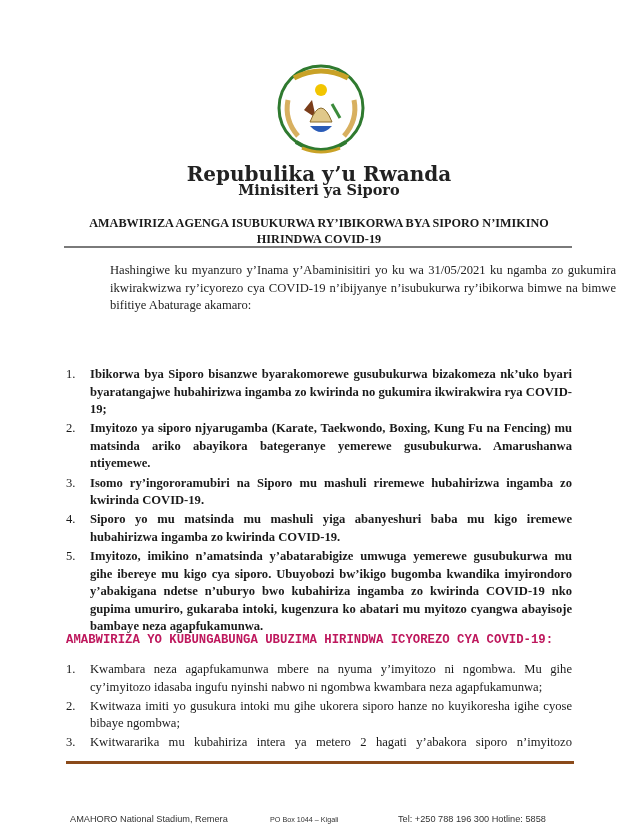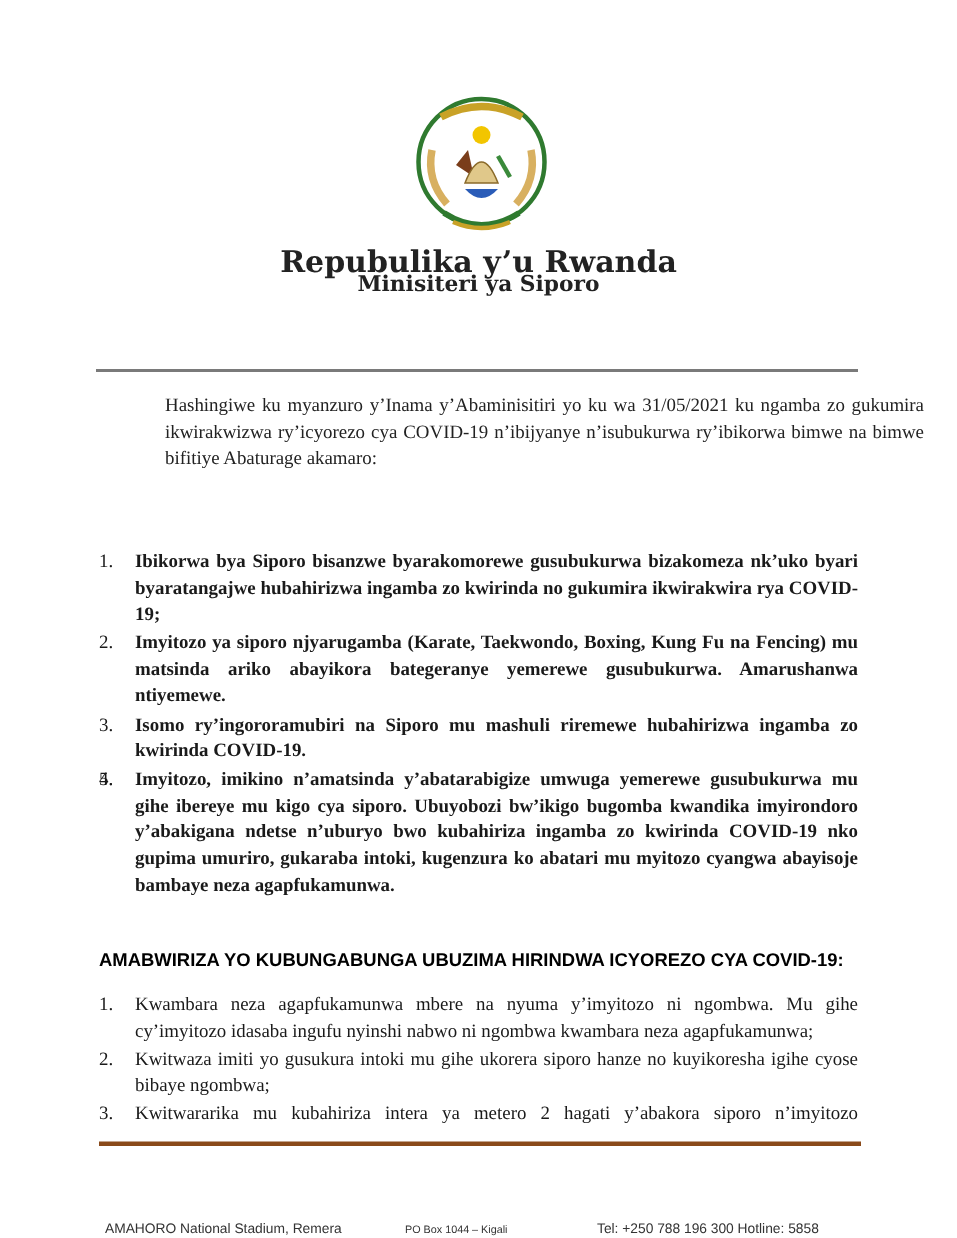--- a/index.html
+++ b/index.html
@@ -13,21 +13,21 @@
   .rule-top { position: absolute; left: 64px; width: 508px; top: 246px; height: 2px; background: #7a7a7a; }
   .p { position: absolute; left: 66px; width: 506px; font-family: "Liberation Serif", serif; font-size: 12.6px; line-height: 17.5px; text-align: justify; color: #222; }
   .intro { top: 262px; margin-left: 44px; }
   .intro2 { top: 330px; }
   ol { margin: 0; padding: 0; list-style: none; }
   .list { position: absolute; left: 66px; width: 506px; font-family: "Liberation Serif", serif; font-size: 12.6px; line-height: 17.6px; color: #1a1a1a; }
   .list li { position: relative; padding-left: 24px; text-align: justify; margin-bottom: 1.5px; }
   .list li .num { position: absolute; left: 0; top: 0; font-weight: normal; }
   .bold li .txt { font-weight: bold; }
   .list1 { top: 366px; }
-  .sec2 { position: absolute; left: 66px; top: 633px; font-family: Liberation Sans, sans-serif; font-weight: bold; font-size: 12.3px; color: #000000; }
+  .sec2 { position: absolute; left: 66px; top: 633px; font-family: Liberation Mono, monospace; font-weight: bold; font-size: 12.3px; color: #be185d; }
   .list2 { top: 661px; }
   .rule-foot { position: absolute; left: 66px; width: 508px; top: 761px; height: 3px; background: #8a4a1a; }
   .foot { position: absolute; font-family: "Liberation Sans", sans-serif; font-size: 9.2px; color: #333; margin-top: 47px; }
   .f1 { left: 70px; top: 767px; }
   .f2 { left: 70px; top: 780px; }
   .f3 { left: 270px; top: 768px; font-size: 7.2px; }
   .f4 { left: 398px; top: 767px; }
   .f5 { left: 414px; top: 780px; }
   .lnk { color: #1c3fb8; text-decoration: underline; padding-left: 28px; }
   .lnkb { color: #1c3fb8; text-decoration: underline; font-weight: bold; }
@@ -47,29 +47,33 @@
     <path d="M36 62 Q47 34 58 62 Z" fill="#e0c88a" stroke="#8a6a2a" stroke-width="1"></path>
     <path d="M58 44 L66 58" stroke="#3a8a3a" stroke-width="3"></path>
     <path d="M36 66 Q47 78 58 66" fill="#2a5cb8"></path>
     <path d="M22 82 Q47 98 72 82" fill="none" stroke="#2f7a2f" stroke-width="4"></path>
     <path d="M28 88 Q47 96 66 88" fill="none" stroke="#c9a227" stroke-width="3"></path>
   </svg>
 
   <div class="hdr hdr1">Repubulika y’u Rwanda</div>
   <div class="hdr hdr2">Minisiteri ya Siporo</div>
 
+  <div class="title">
+    <div>AMABWIRIZA AGENGA ISUBUKURWA RY’IBIKORWA BYA SIPORO N’IMIKINO</div>
+    <div>HIRINDWA COVID-19</div>
+  </div>
   <div class="rule-top"></div>
 
   <div class="p intro">Hashingiwe ku myanzuro y’Inama y’Abaminisitiri yo ku wa 31/05/2021 ku ngamba zo gukumira ikwirakwizwa ry’icyorezo cya COVID-19 n’ibijyanye n’isubukurwa ry’ibikorwa bimwe na bimwe bifitiye Abaturage akamaro:</div>
 
   <ol class="list list1 bold">
     <li><span class="num">1.</span><span class="txt">Ibikorwa bya Siporo bisanzwe byarakomorewe gusubukurwa bizakomeza nk’uko byari byaratangajwe hubahirizwa ingamba zo kwirinda no gukumira ikwirakwira rya COVID-19;</span></li>
     <li><span class="num">2.</span><span class="txt">Imyitozo  ya siporo njyarugamba (Karate, Taekwondo, Boxing, Kung Fu na Fencing) mu matsinda ariko abayikora bategeranye yemerewe gusubukurwa. Amarushanwa ntiyemewe.</span></li>
     <li><span class="num">3.</span><span class="txt">Isomo ry’ingororamubiri na Siporo mu mashuli riremewe hubahirizwa ingamba zo kwirinda COVID-19.</span></li>
-    <li><span class="num">4.</span></li>
+    <li><span class="num">4.</span><span class="txt">Siporo yo mu matsinda mu mashuli yiga abanyeshuri baba mu kigo iremewe hubahirizwa ingamba zo kwirinda COVID-19.</span></li>
     <li><span class="num">5.</span><span class="txt">Imyitozo, imikino n’amatsinda y’abatarabigize umwuga yemerewe gusubukurwa mu gihe ibereye mu kigo cya siporo. Ubuyobozi bw’ikigo bugomba kwandika imyirondoro y’abakigana ndetse n’uburyo bwo kubahiriza ingamba zo kwirinda COVID-19 nko gupima umuriro, gukaraba intoki, kugenzura ko abatari mu myitozo cyangwa abayisoje bambaye neza agapfukamunwa.</span></li>
   </ol>
 
   <div class="sec2">AMABWIRIZA YO KUBUNGABUNGA UBUZIMA HIRINDWA ICYOREZO CYA COVID-19:</div>
 
   <ol class="list list2">
     <li><span class="num">1.</span><span class="txt">Kwambara neza agapfukamunwa mbere na nyuma y’imyitozo ni ngombwa. Mu gihe cy’imyitozo idasaba ingufu nyinshi nabwo ni ngombwa kwambara neza agapfukamunwa;</span></li>
     <li><span class="num">2.</span><span class="txt">Kwitwaza imiti yo gusukura intoki mu gihe ukorera siporo hanze no kuyikoresha igihe cyose bibaye ngombwa;</span></li>
     <li style="text-align-last: justify;"><span class="num">3.</span><span class="txt">Kwitwararika mu kubahiriza intera ya metero 2 hagati y’abakora siporo n’imyitozo</span></li>
   </ol>

